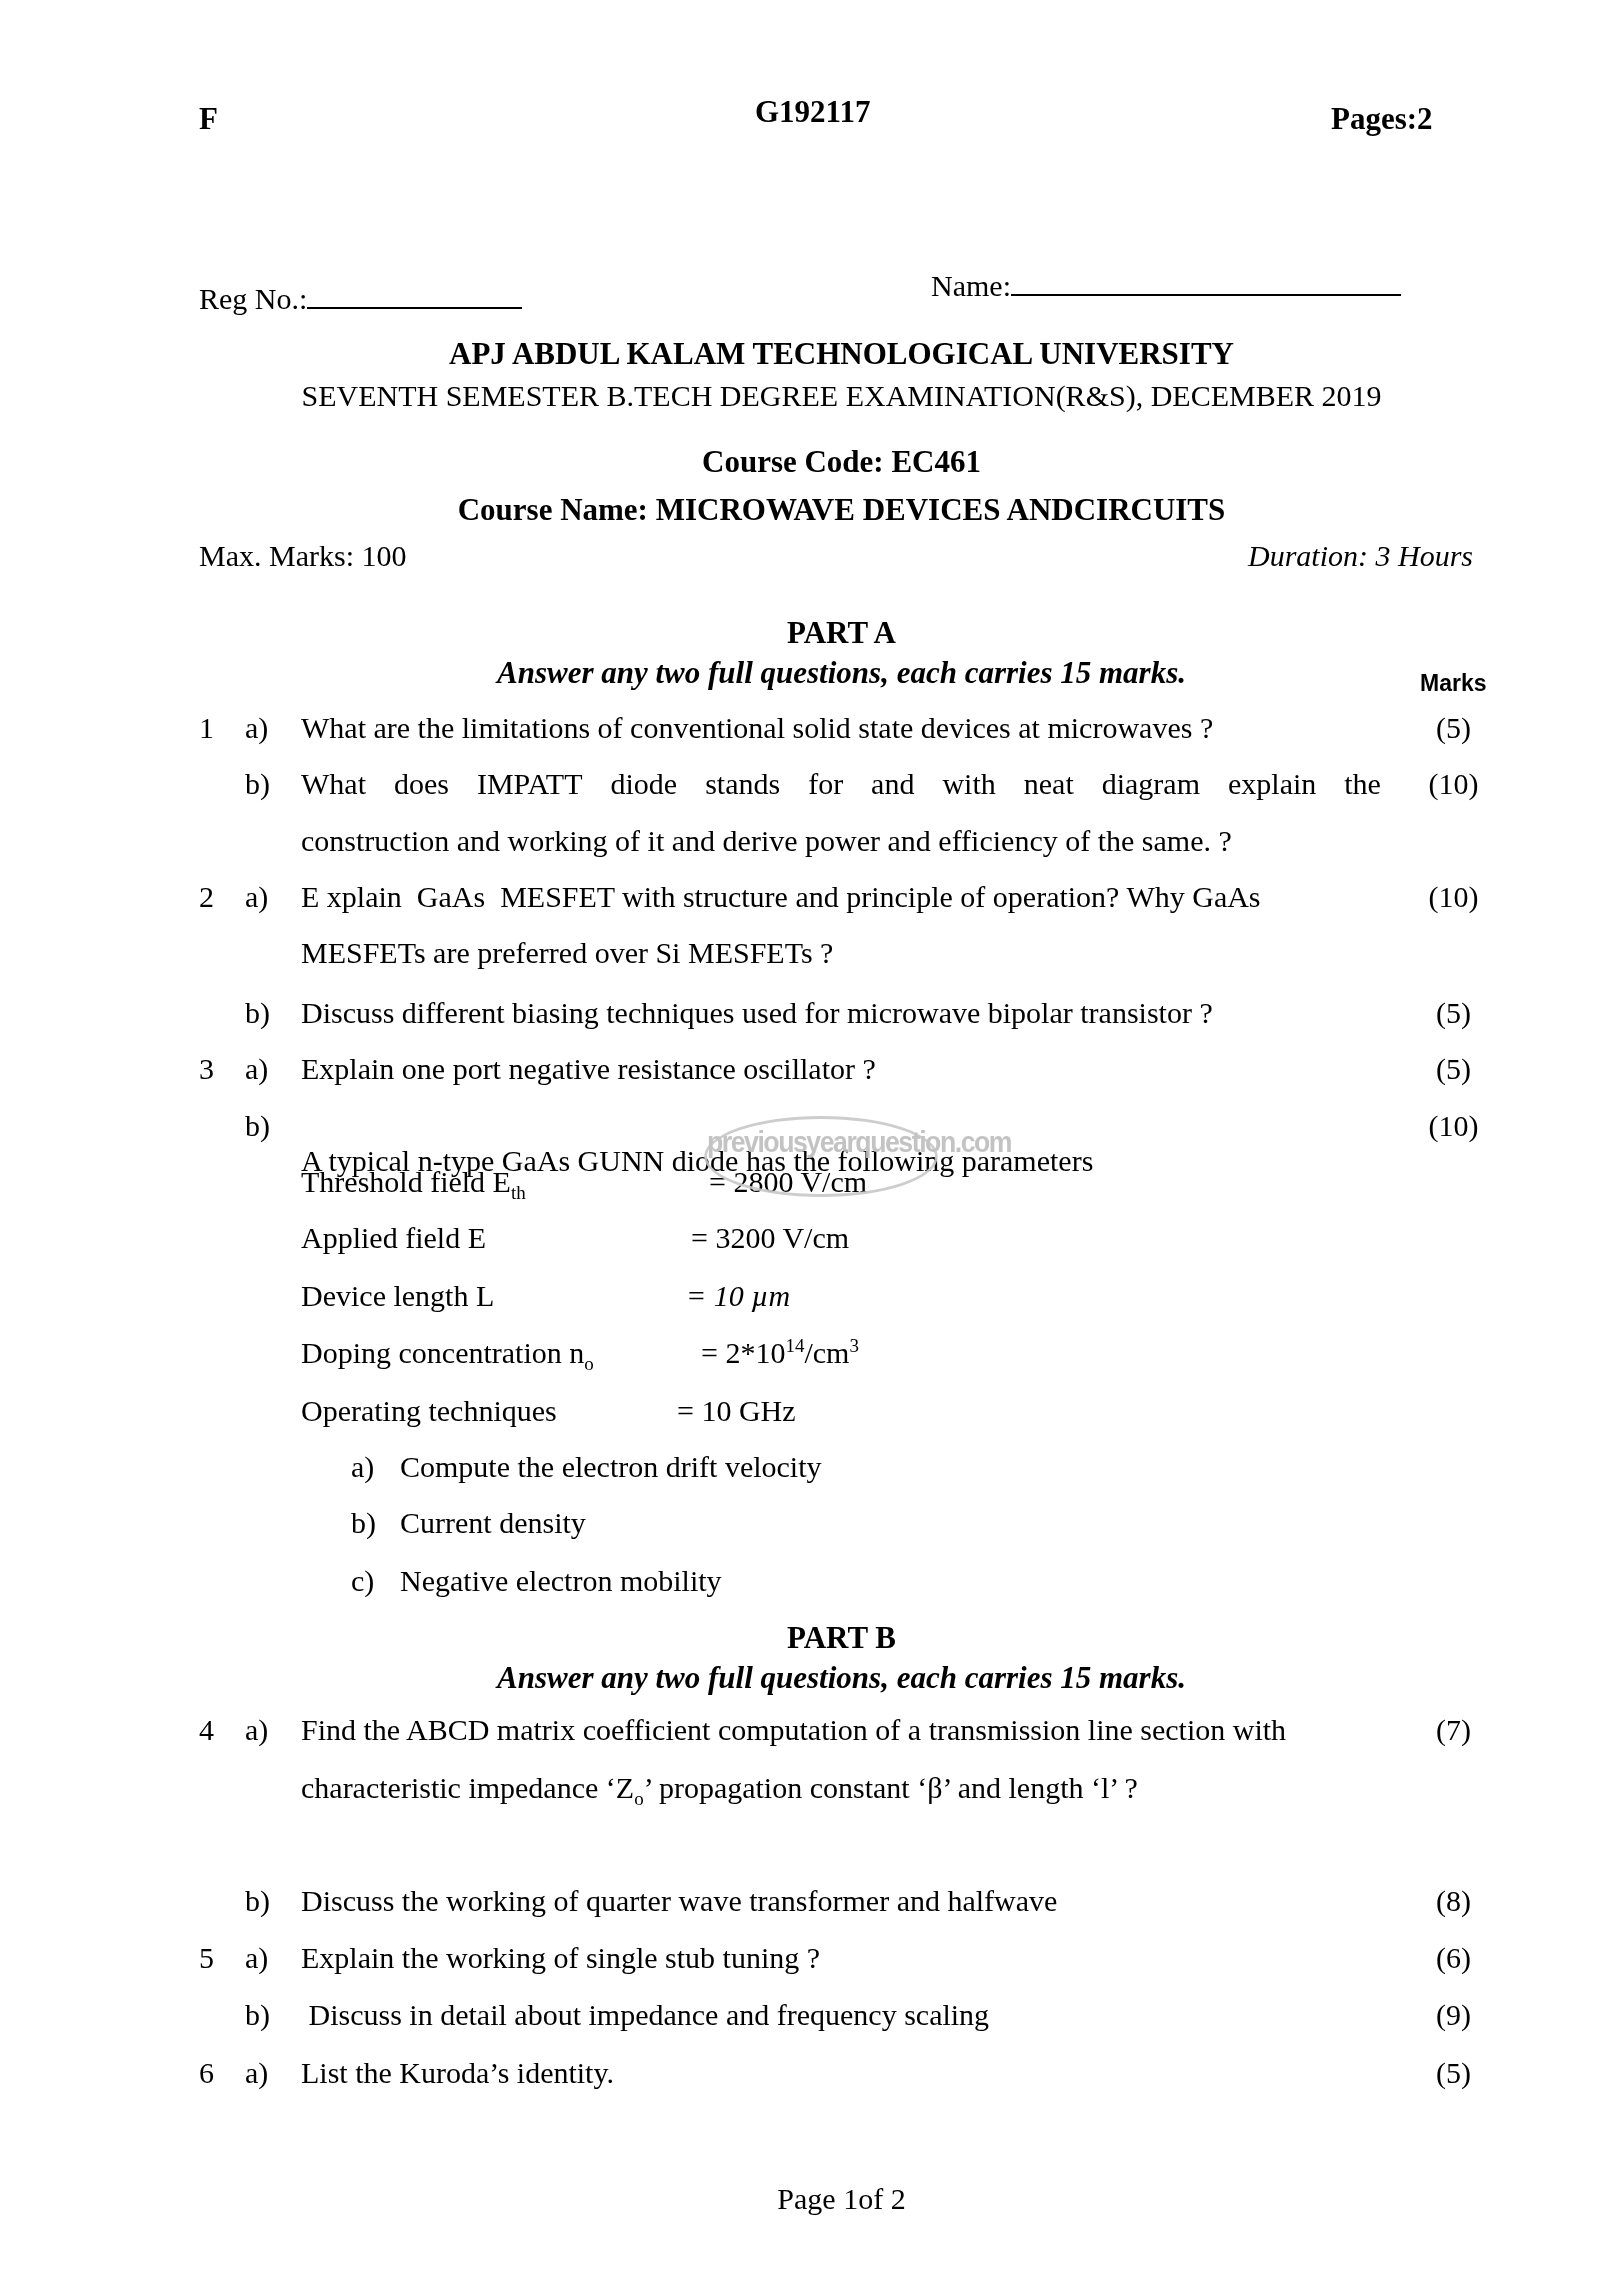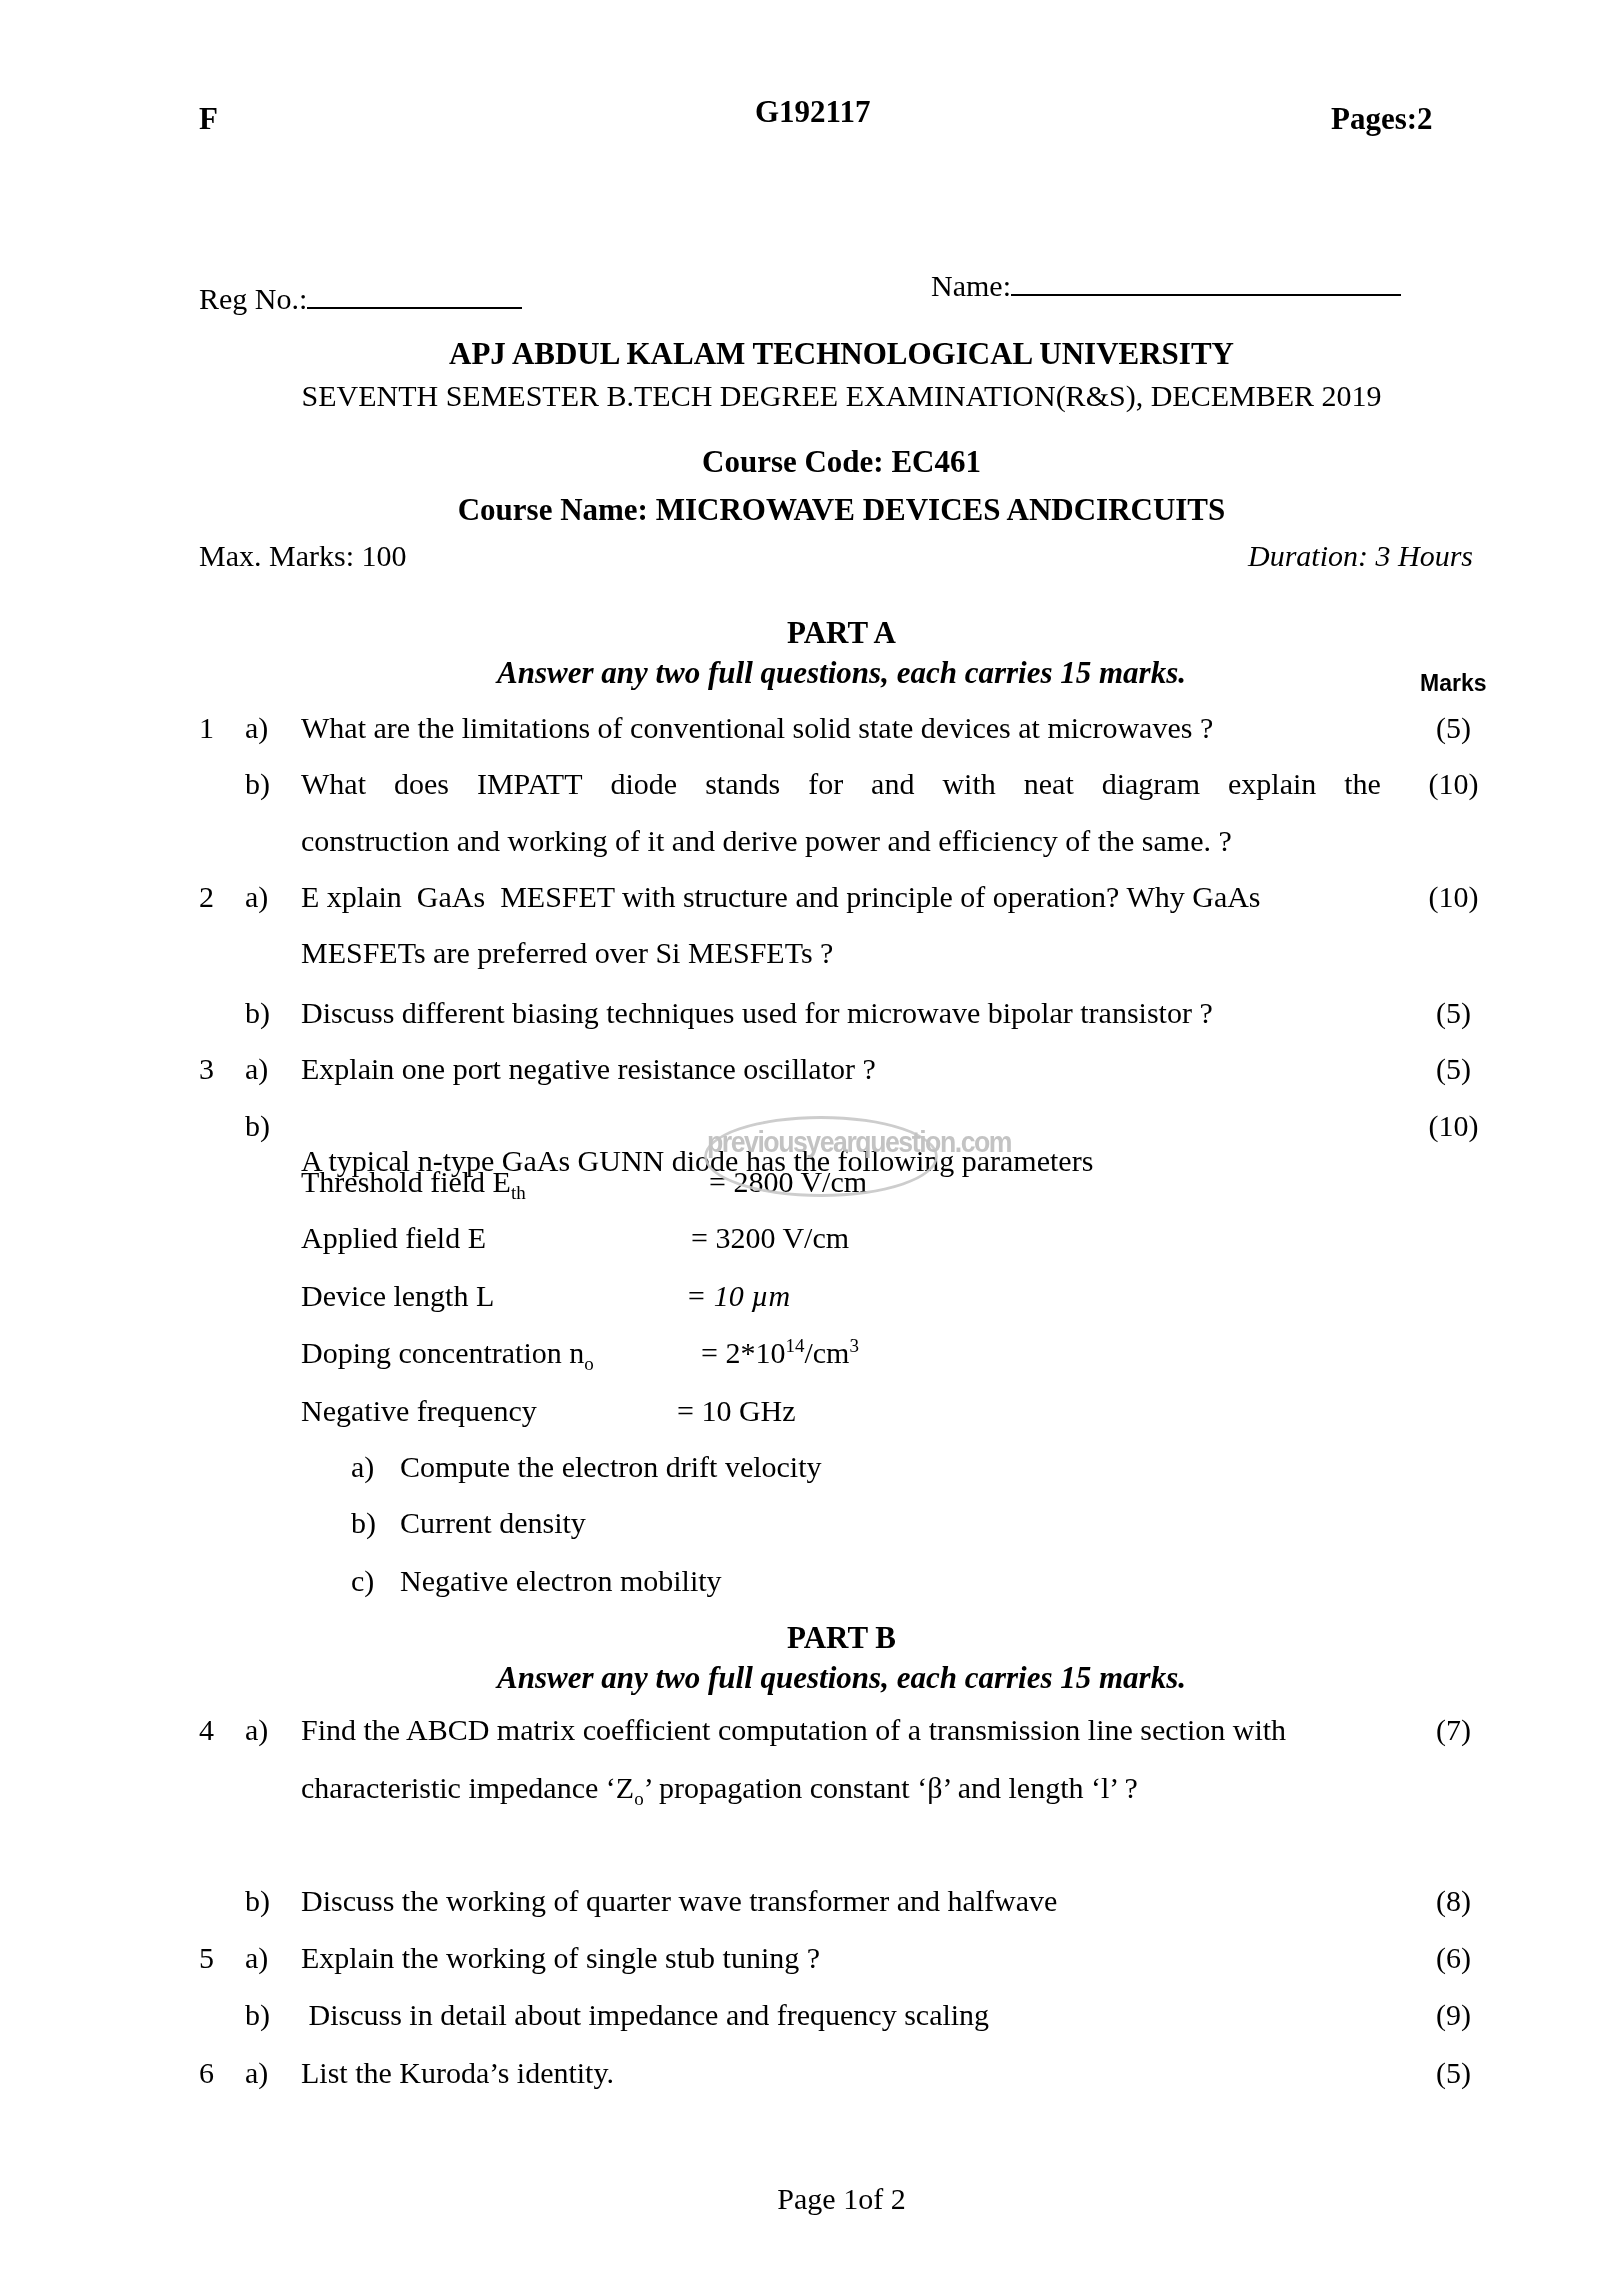--- a/index.html
+++ b/index.html
@@ -94,21 +94,21 @@
 
 <div class="abs f37" style="left:301px; top:1223px;">Applied field E</div>
 <div class="abs f37" style="left:691px; top:1223px;">= 3200 V/cm</div>
 
 <div class="abs f37" style="left:301px; top:1281px;">Device length L</div>
 <div class="abs f37" style="left:686px; top:1281px;font-style:italic;">= 10 µm</div>
 
 <div class="abs f37" style="left:301px; top:1338px;"><span>Doping concentration n</span><sub>o</sub></div>
 <div class="abs f37" style="left:701px; top:1338px;"><span>= 2*10</span><sup>14</sup><span>/cm</span><sup>3</sup></div>
 
-<div class="abs f37" style="left:301px; top:1396px;">Negative frequency</div>
+<div class="abs f37" style="left:301px; top:1396px;">Operating techniques</div>
 <div class="abs f37" style="left:677px; top:1396px;">= 10 GHz</div>
 
 <div class="watermark">previousyearquestion.com</div>
 
 <div class="abs f37" style="left:351px; top:1452px;">a)</div>
 <div class="abs f37" style="left:400px; top:1452px;">Compute the electron drift velocity</div>
 <div class="abs f37" style="left:351px; top:1508px;">b)</div>
 <div class="abs f37" style="left:400px; top:1508px;">Current density</div>
 <div class="abs f37" style="left:351px; top:1566px;">c)</div>
 <div class="abs f37" style="left:400px; top:1566px;">Negative electron mobility</div>

